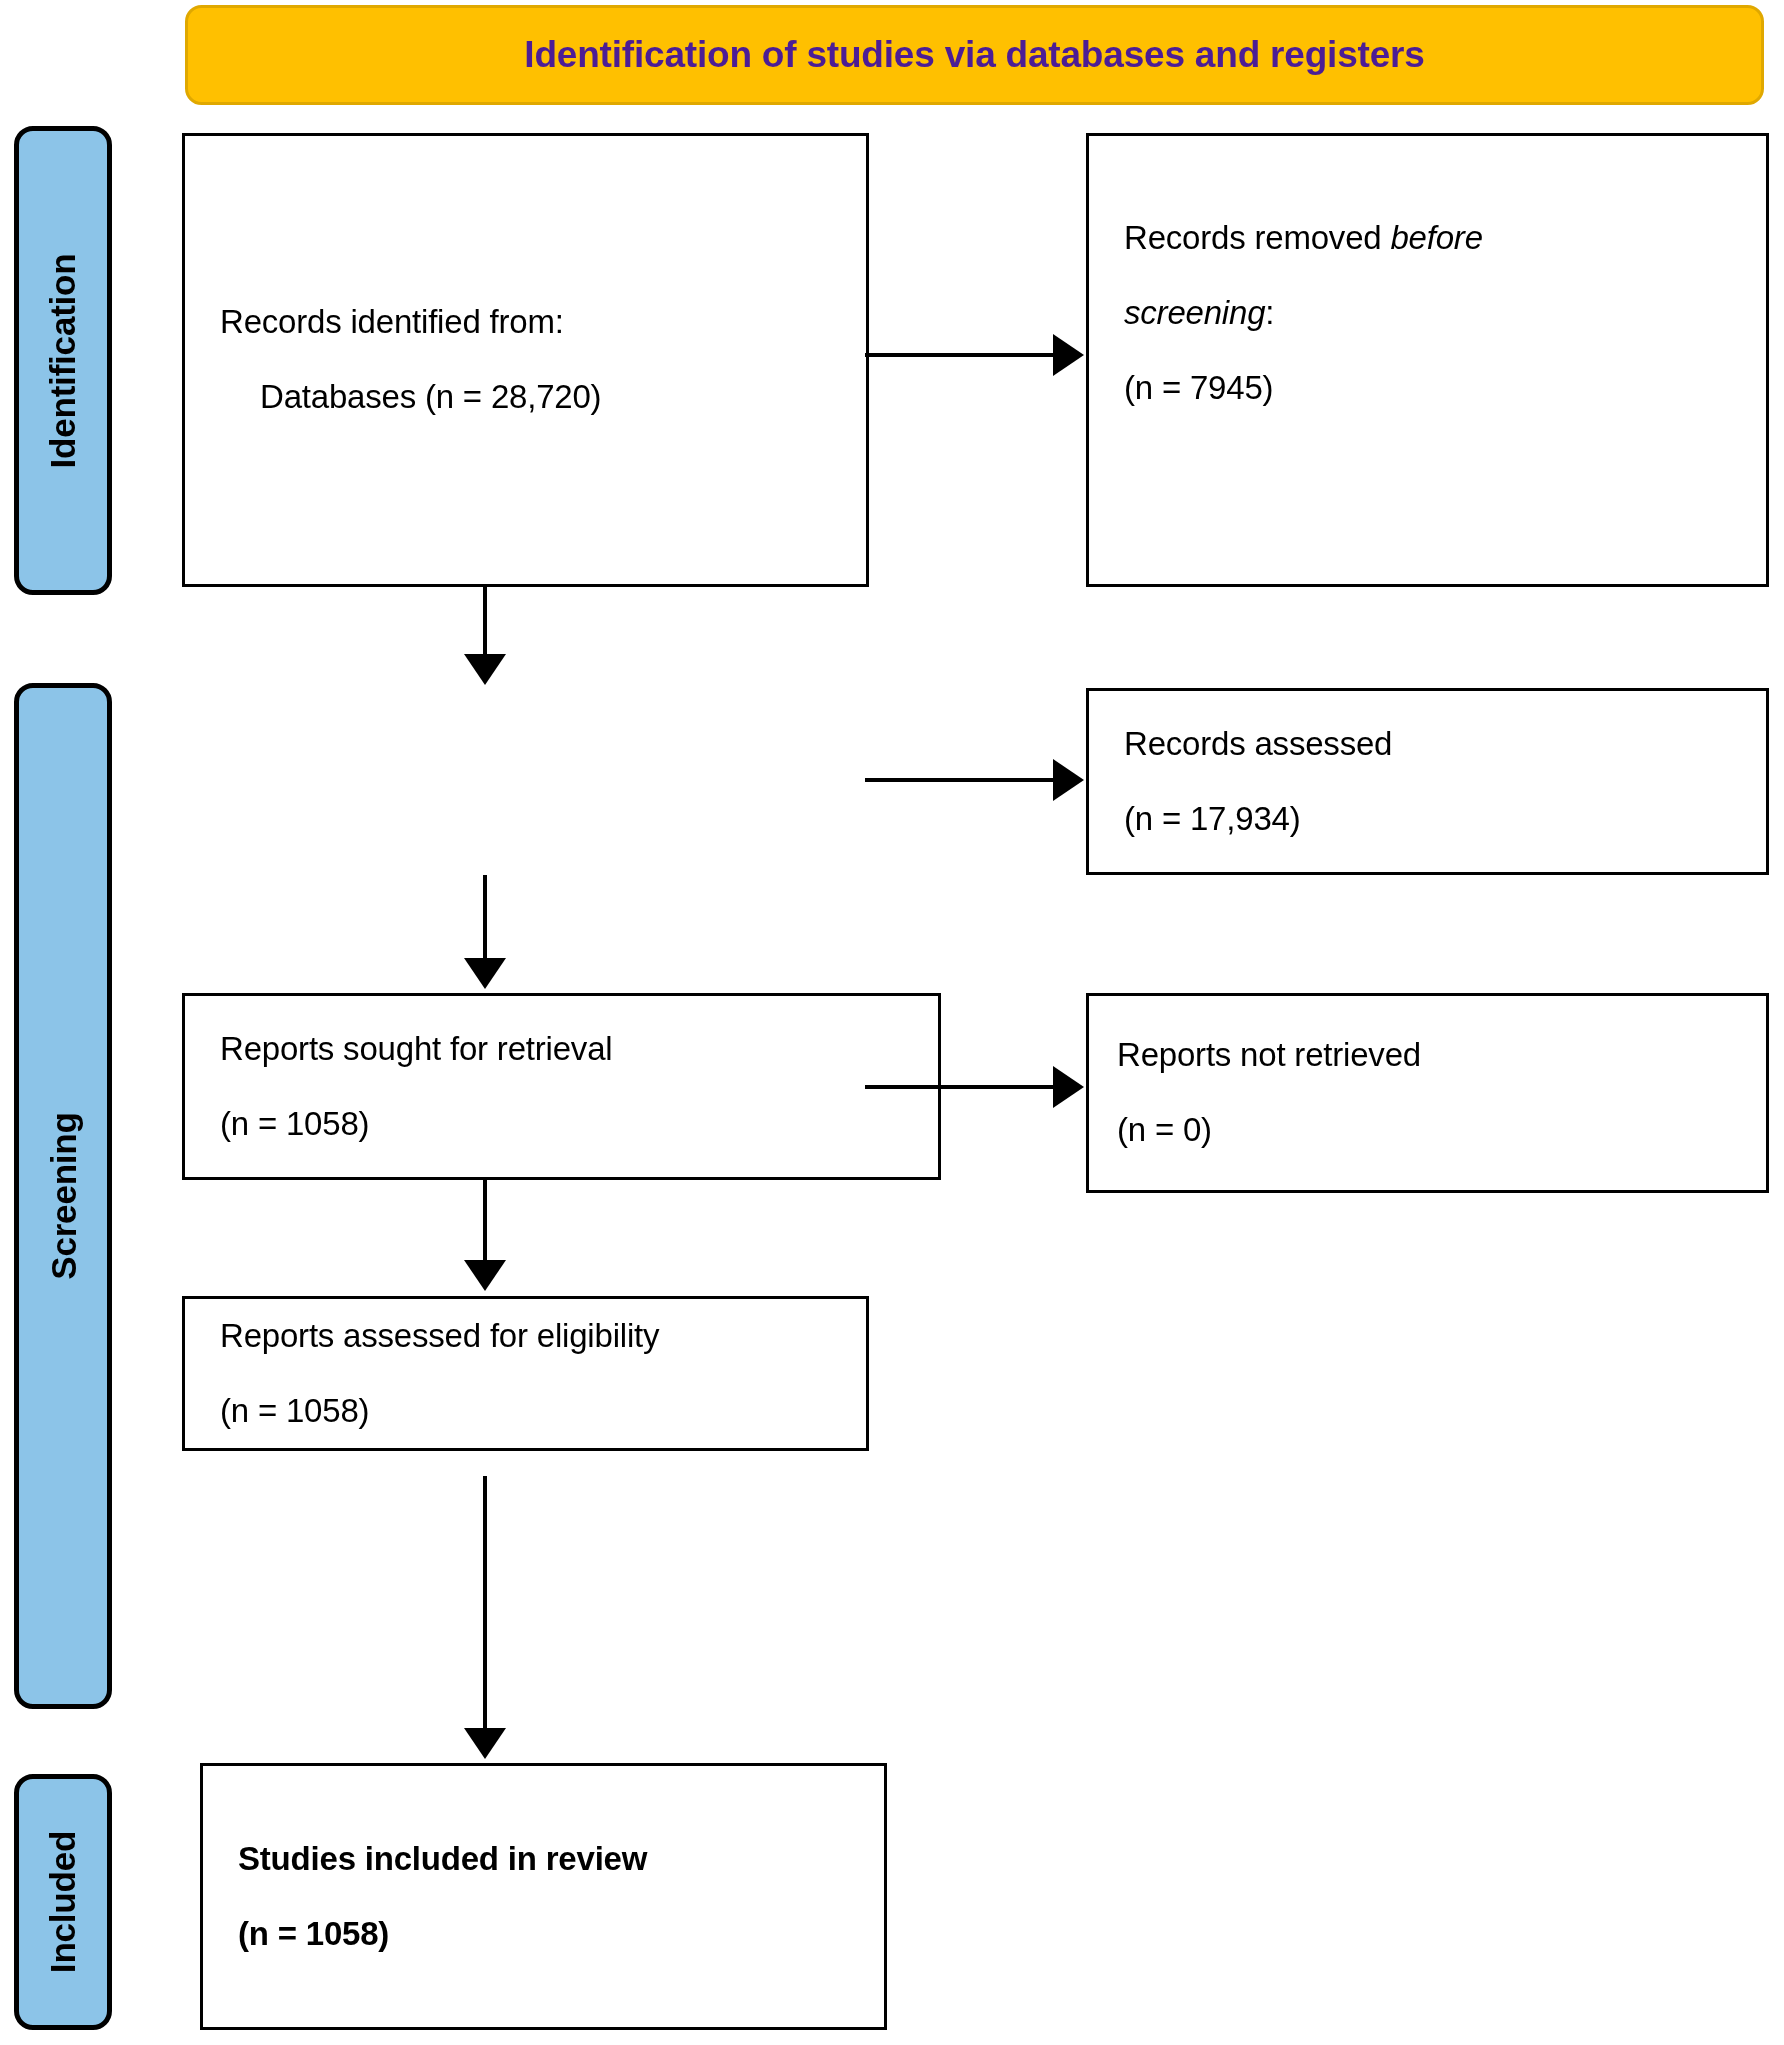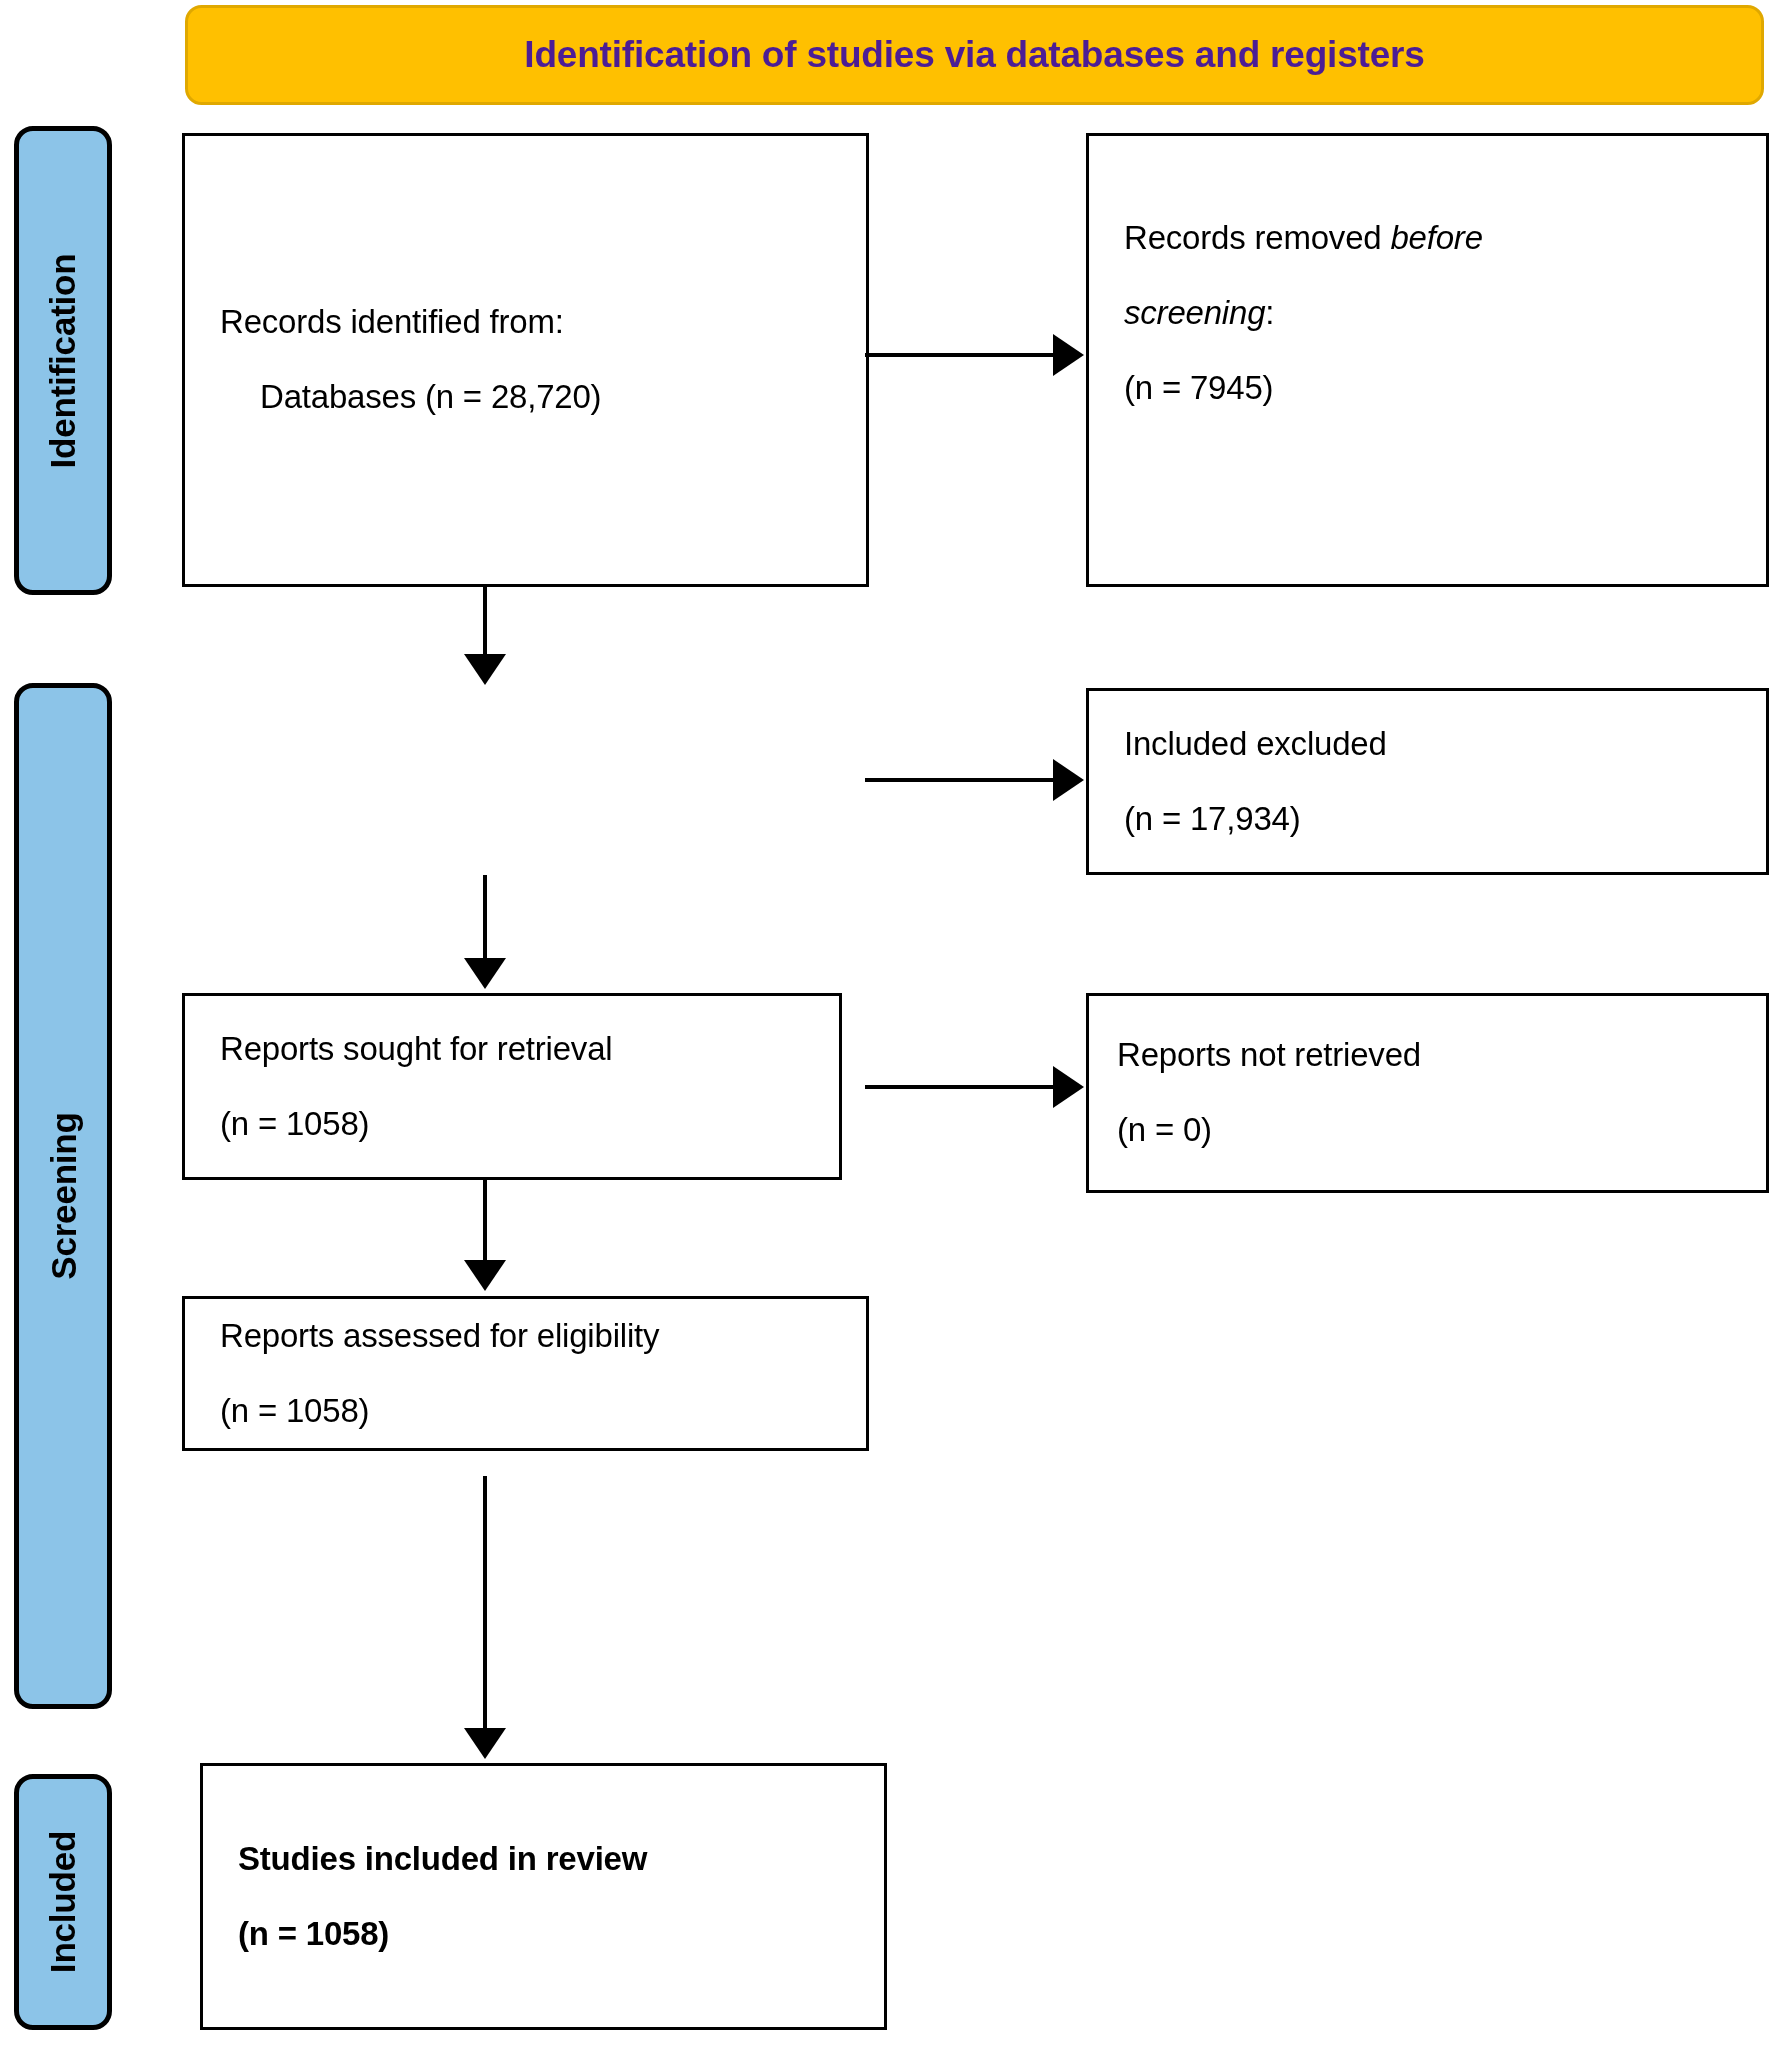--- a/index.html
+++ b/index.html
@@ -80,21 +80,21 @@
     line-height: 1.30;
     color: #000000;
     letter-spacing: -0.2px;
   }
   .node p.indent { padding-left: 40px; }
   .node p em { font-style: italic; }
 
   
   #node-identified  { left: 182px; top: 133px;  width: 687px; height: 454px; }
   #node-screened    { left: 182px; top: 688px; width: 687px; height: 187px;  }
-  #node-sought      { left: 182px; top: 993px; width: 660px; height: 187px;  }
+  #node-sought      { left: 182px; top: 993px; width: 759px; height: 187px;  }
   #node-assessed    { left: 182px; top: 1296px; width: 687px; height: 155px;  }
   #node-included    { left: 200px; top: 1763px; width: 687px; height: 267px; font-weight: bold;  }
 
   
   #node-removed     { left: 1086px; top: 133px;  width: 683px; height: 454px; justify-content: flex-start; padding-top: 65px; }
   #node-excluded    { left: 1086px; top: 688px; width: 683px; height: 187px;  }
   #node-notretrieved{ left: 1086px; top: 993px; width: 683px; height: 200px; padding-left: 12px;  }
 
   
   .conn { position: absolute; }
@@ -187,21 +187,21 @@
   </div>
 
   <div class="node" id="node-removed">
     <p><span>Records removed </span><em>before</em></p>
     <p><em>screening</em><span>:</span></p>
     <p>(n = 7945)</p>
   </div>
 
 
   <div class="node" id="node-excluded">
-    <p>Included excluded</p>
+    <p>Records assessed</p>
     <p>(n = 17,934)</p>
   </div>
 
   <div class="node" id="node-sought">
     <p>Reports sought for retrieval</p>
     <p>(n = 1058)</p>
   </div>
 
   <div class="node" id="node-notretrieved">
     <p>Reports not retrieved</p>

